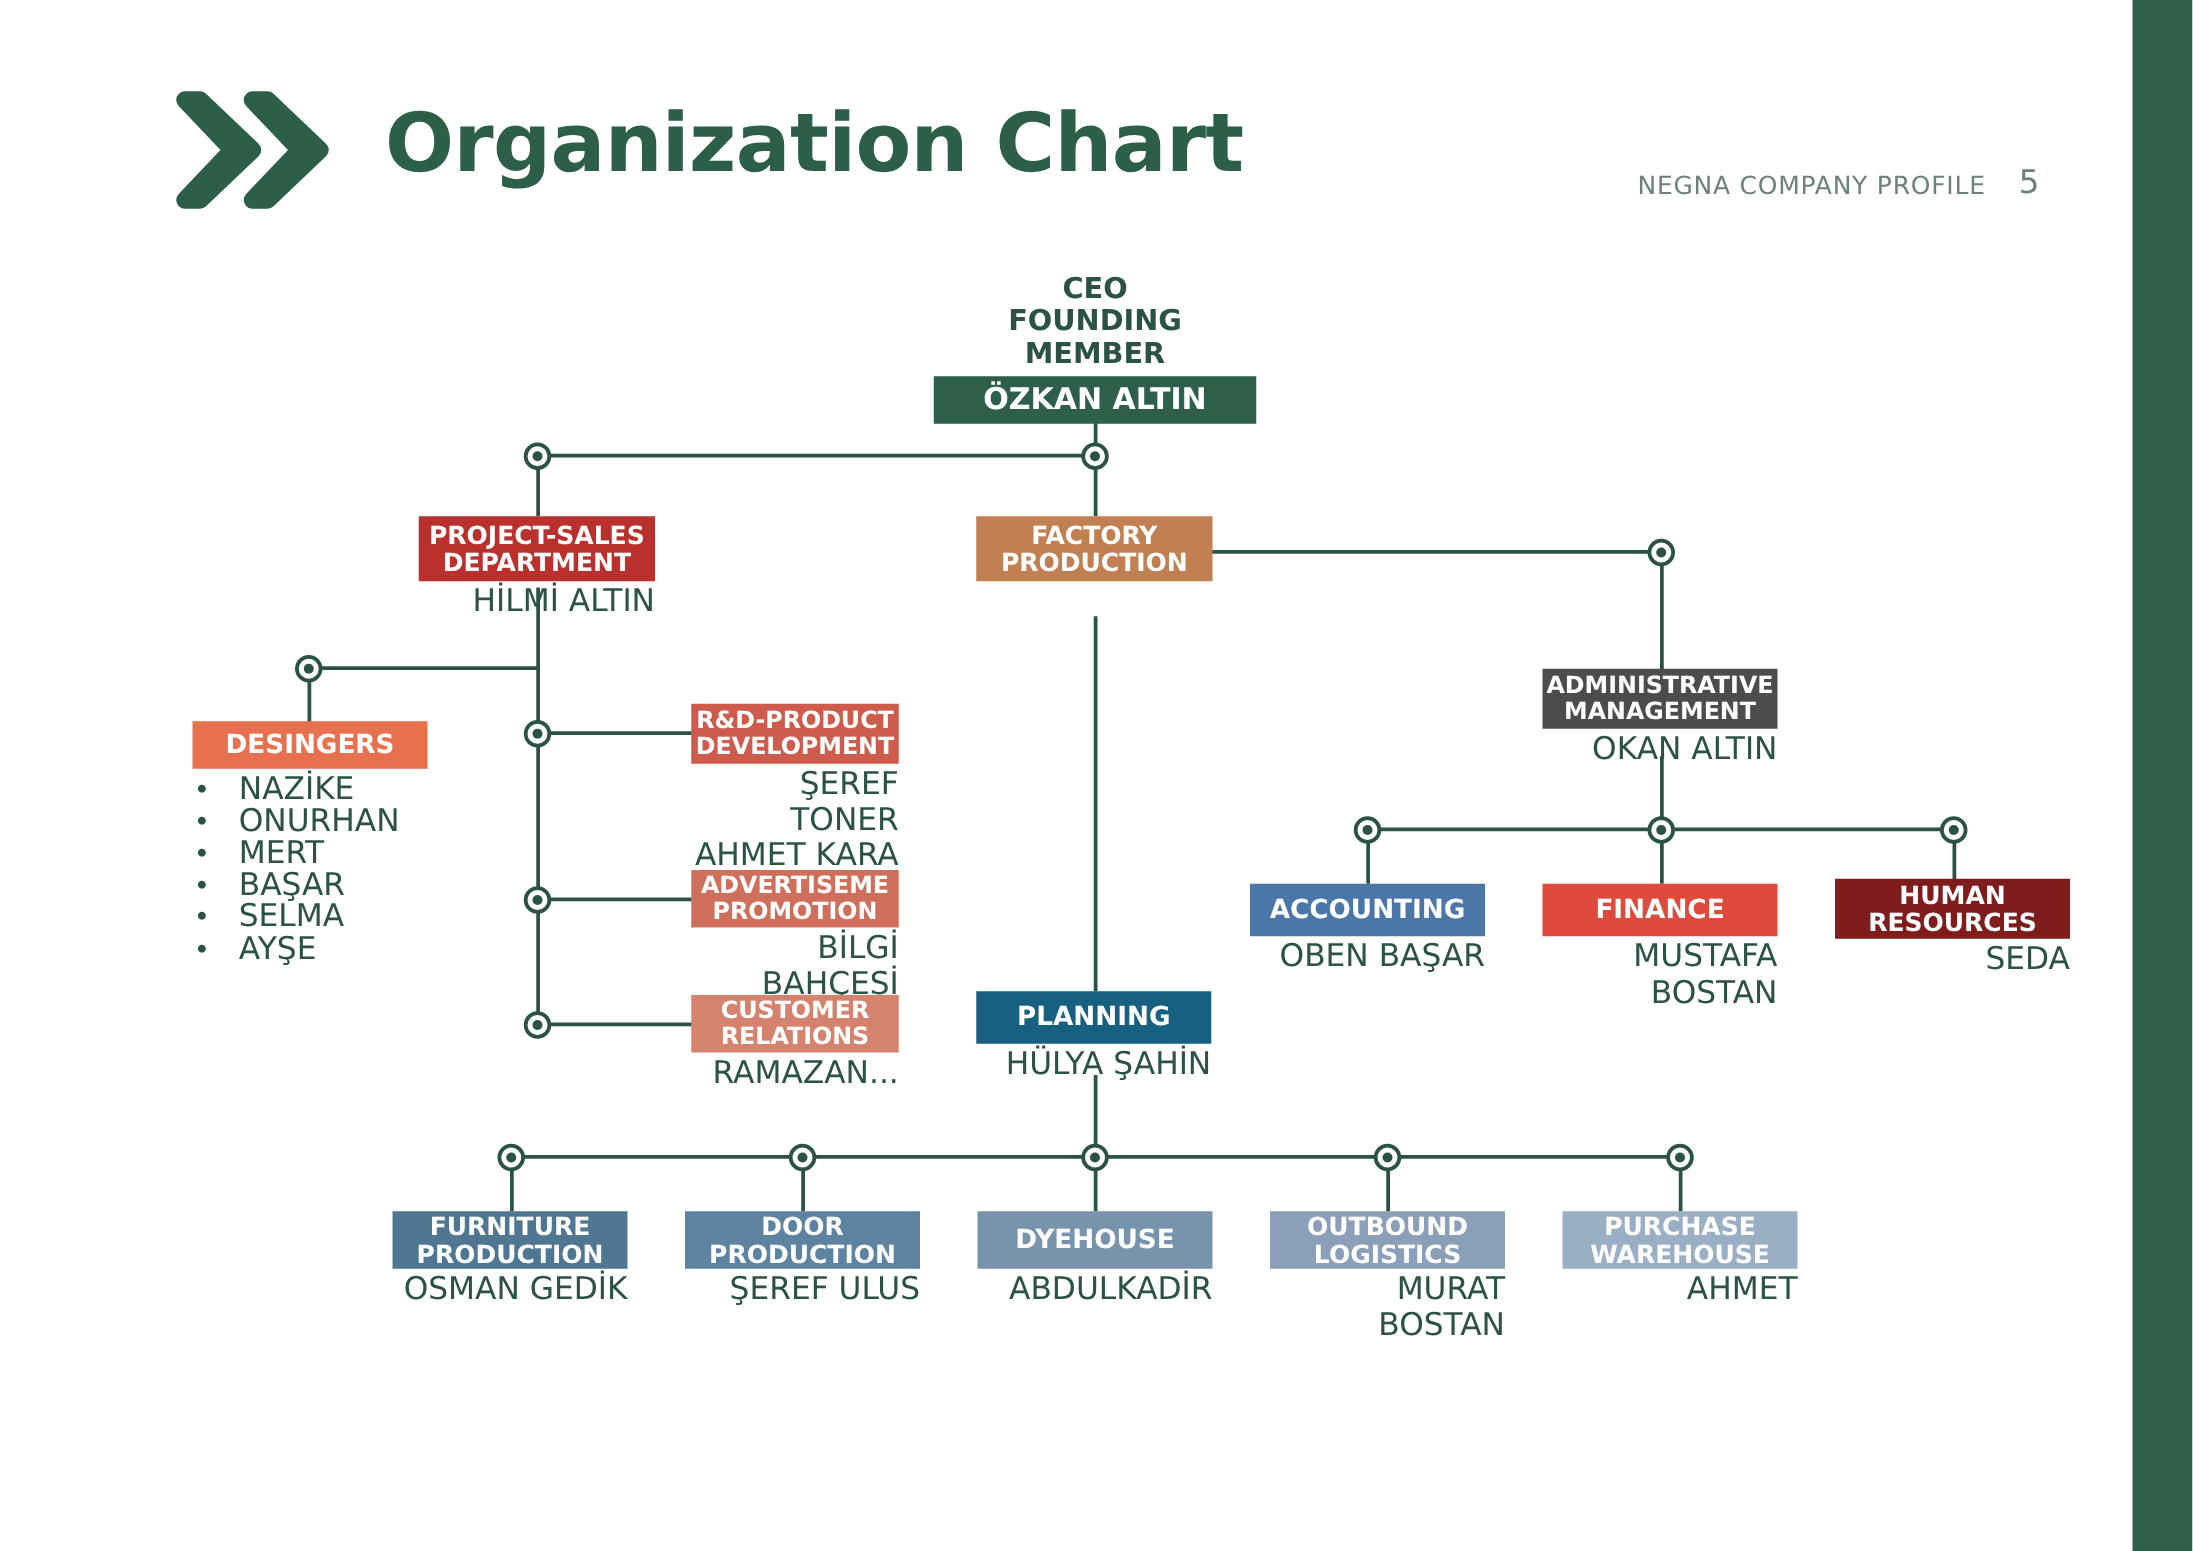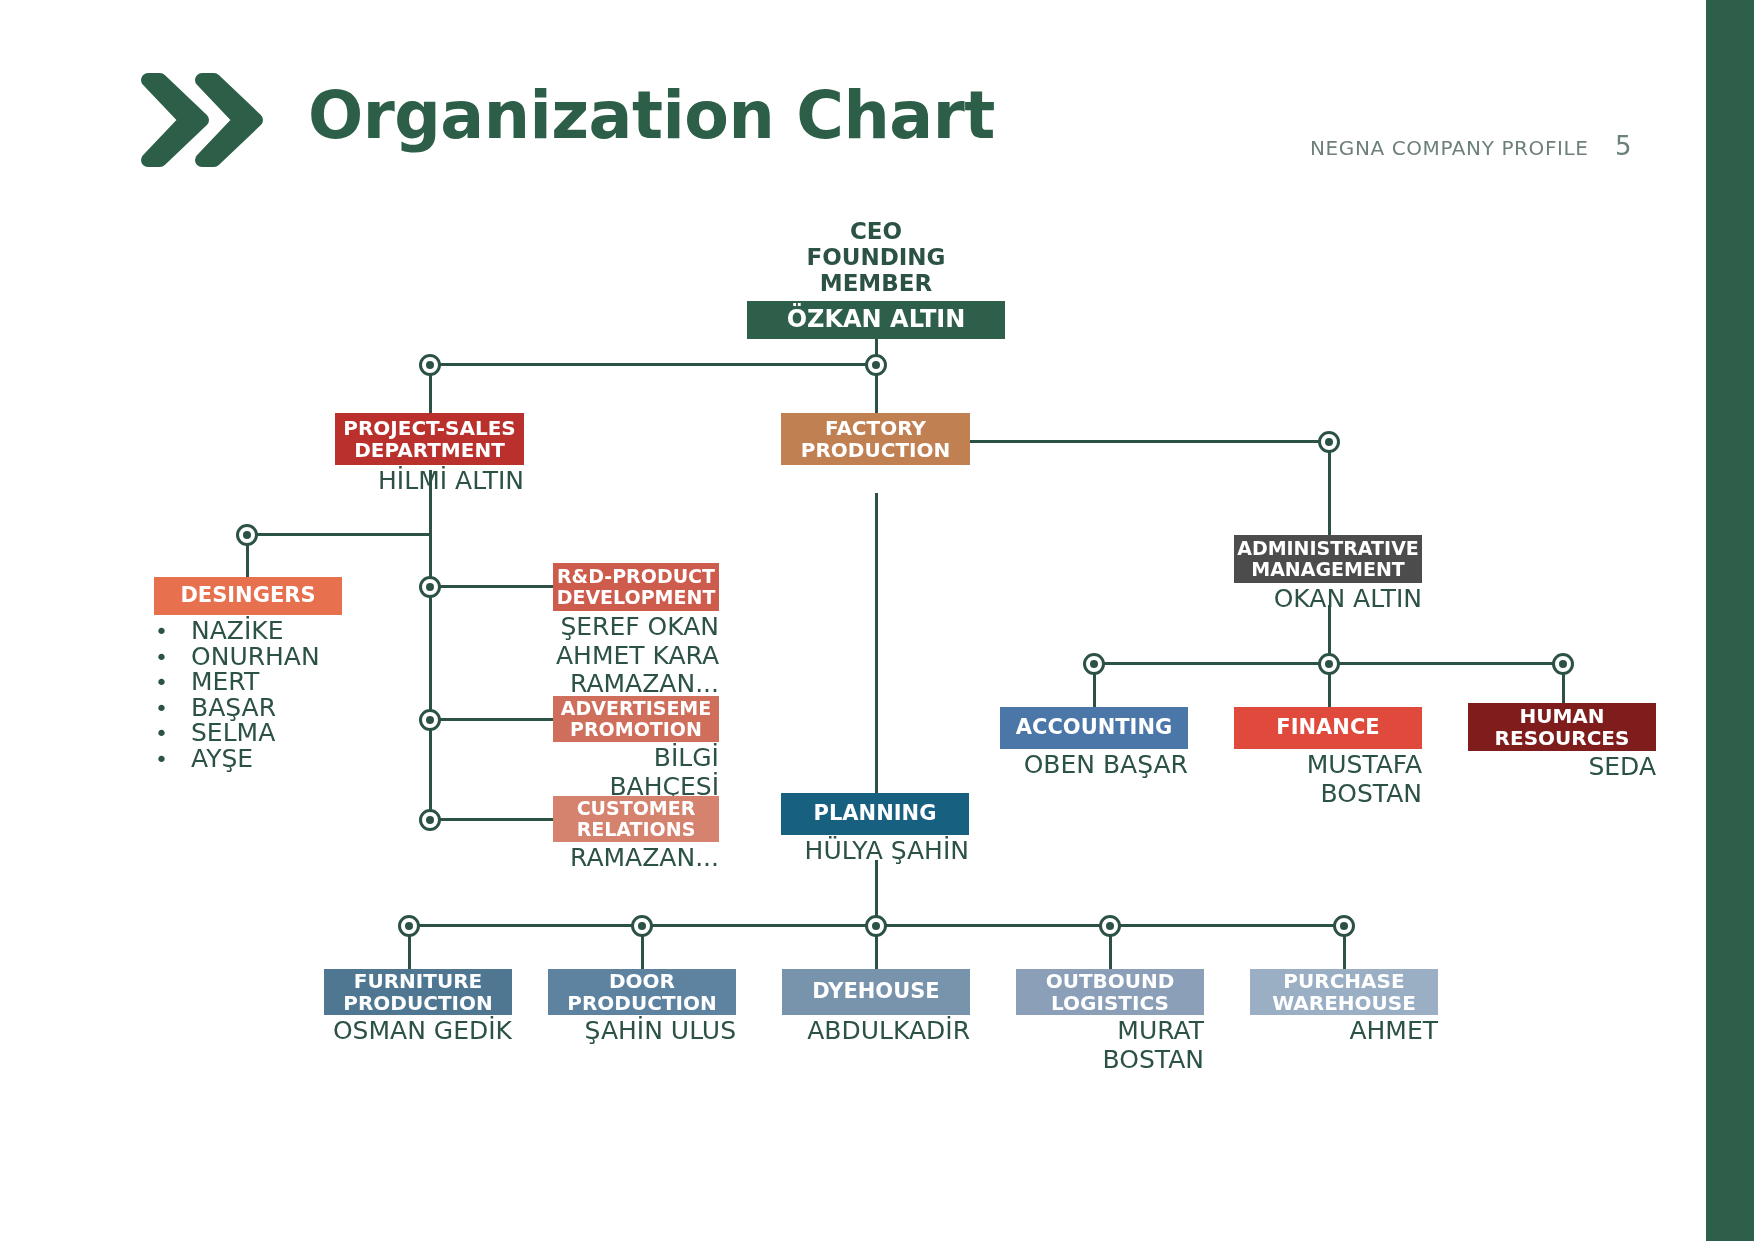--- a/index.html
+++ b/index.html
@@ -212,21 +212,21 @@
   </div>
 
   <div class="node" style="left:553px; top:563px; width:166px;">
     <div class="nbox" style="background:#cd5c4c; height:48px; font-size:19px;">
       <div>
         <div>R&amp;D-PRODUCT</div>
         <div>DEVELOPMENT</div>
       </div>
     </div>
     <div class="nname" style="font-size:25px;">
-      <div>ŞEREF OKAN</div>
+      <div>ŞEREF TONER</div>
       <div>AHMET KARA</div>
       <div>RAMAZAN...</div>
     </div>
   </div>
 
   <div class="node" style="left:553px; top:696px; width:166px;">
     <div class="nbox" style="background:#d06e5c; height:46px; font-size:19px;">
       <div>
         <div>ADVERTISEME</div>
         <div>PROMOTION</div>
@@ -273,38 +273,38 @@
       </div>
     </div>
     <div class="nname" style="font-size:25px;">SEDA</div>
   </div>
 
   <div class="node" style="left:781px; top:793px; width:188px;">
     <div class="nbox" style="background:#17607f; height:42px; font-size:21px;">PLANNING</div>
     <div class="nname" style="font-size:25px;">HÜLYA ŞAHİN</div>
   </div>
 
-  <div class="node" style="left:314px; top:969px; width:188px;margin-left:10px;">
+  <div class="node" style="left:314px; top:969px; width:188px;">
     <div class="nbox" style="background:#4f7792; height:46px; font-size:20px;">
       <div>
         <div>FURNITURE</div>
         <div>PRODUCTION</div>
       </div>
     </div>
     <div class="nname" style="font-size:25px;">OSMAN GEDİK</div>
   </div>
 
   <div class="node" style="left:548px; top:969px; width:188px;">
     <div class="nbox" style="background:#5e83a0; height:46px; font-size:20px;">
       <div>
         <div>DOOR</div>
         <div>PRODUCTION</div>
       </div>
     </div>
-    <div class="nname" style="font-size:25px;">ŞAHİN ULUS</div>
+    <div class="nname" style="font-size:25px;">ŞEREF ULUS</div>
   </div>
 
   <div class="node" style="left:782px; top:969px; width:188px;">
     <div class="nbox" style="background:#7893ac; height:46px; font-size:21px;">DYEHOUSE</div>
     <div class="nname" style="font-size:25px;">ABDULKADİR</div>
   </div>
 
   <div class="node" style="left:1016px; top:969px; width:188px;">
     <div class="nbox" style="background:#8b9fb8; height:46px; font-size:20px;">
       <div>

